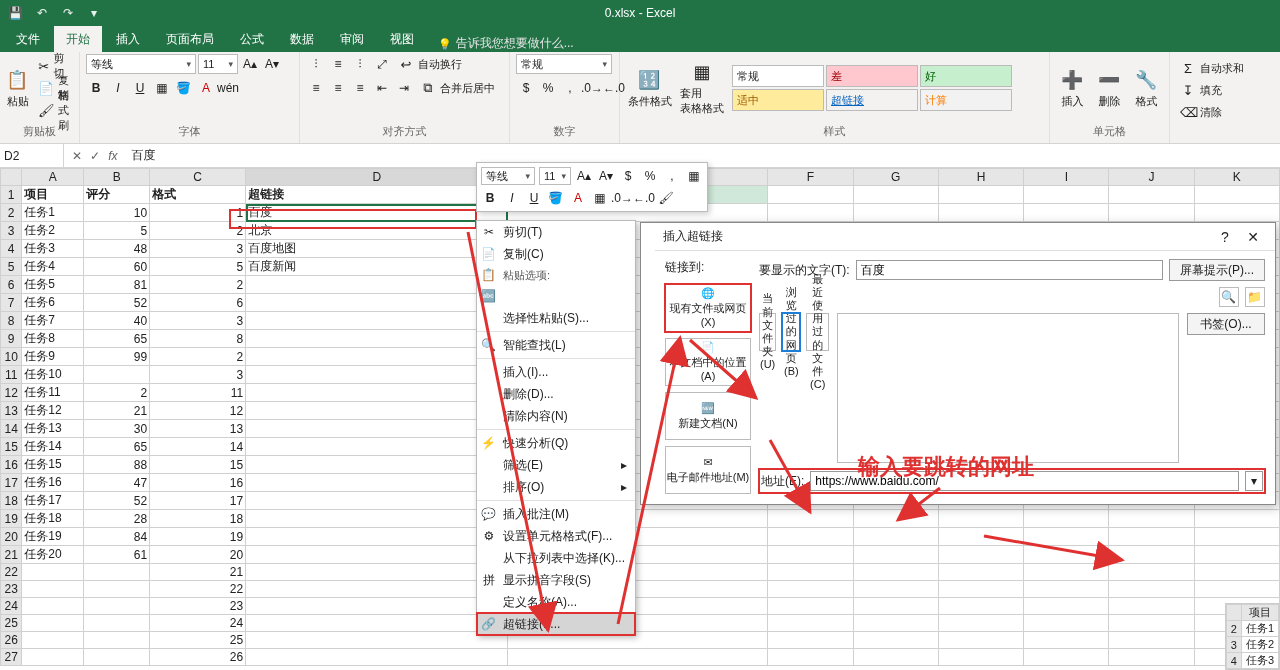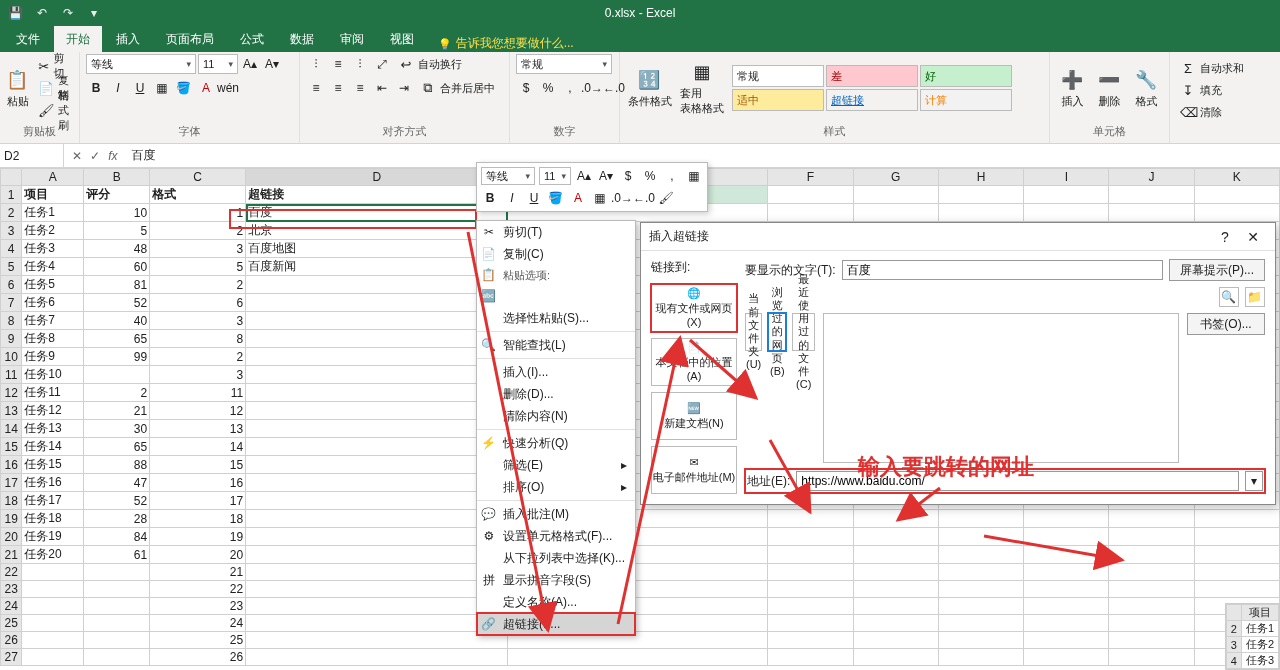--- a/index.html
+++ b/index.html
@@ -60,21 +60,21 @@
   }
   .ribbon-tab {
     padding:5px 12px 4px;
     font-size:12px;
     cursor:pointer;
   }
   .ribbon-tab.active {
     background: var(--ribbon-bg);
     color:#217346;
   }
-  .tell-me { color:#fde047; font-size:12px; display:flex; align-items:center; gap:4px; padding:0 10px;}
+  .tell-me { color:#e5e5e5; font-size:12px; display:flex; align-items:center; gap:4px; padding:0 10px;}
   .tell-me .bulb::before { content:"💡"; font-size:11px; }
 
   
   .ribbon {
     background: var(--ribbon-bg);
     border-bottom:1px solid var(--border-gray);
     height: 92px;
     display:flex;
     align-items:stretch;
     position:relative;
@@ -929,21 +929,21 @@
         <span>定义名称(A)...</span>
       </div>
     <div class="mi hl hl-red">
         <span class="mico">🔗</span>
         <span>超链接(I)...</span>
       </div>
   </div>
 
 </div>
 
-<div class="dialog" style="left:640px; top:222px; width:636px;">
+<div class="dialog" style="left:640px; top:222px; width:636px;padding-left:14px;">
   <div class="dlg-title">
     <span>插入超链接</span>
     <span class="spacer"></span>
     <span class="winbtn">?</span>
     <span class="winbtn">✕</span>
   </div>
   <div class="dlg-body">
     <div class="linkto-col">
       <div class="linkto-label">链接到:</div>
       <div class="linkto-btn hl-red">

